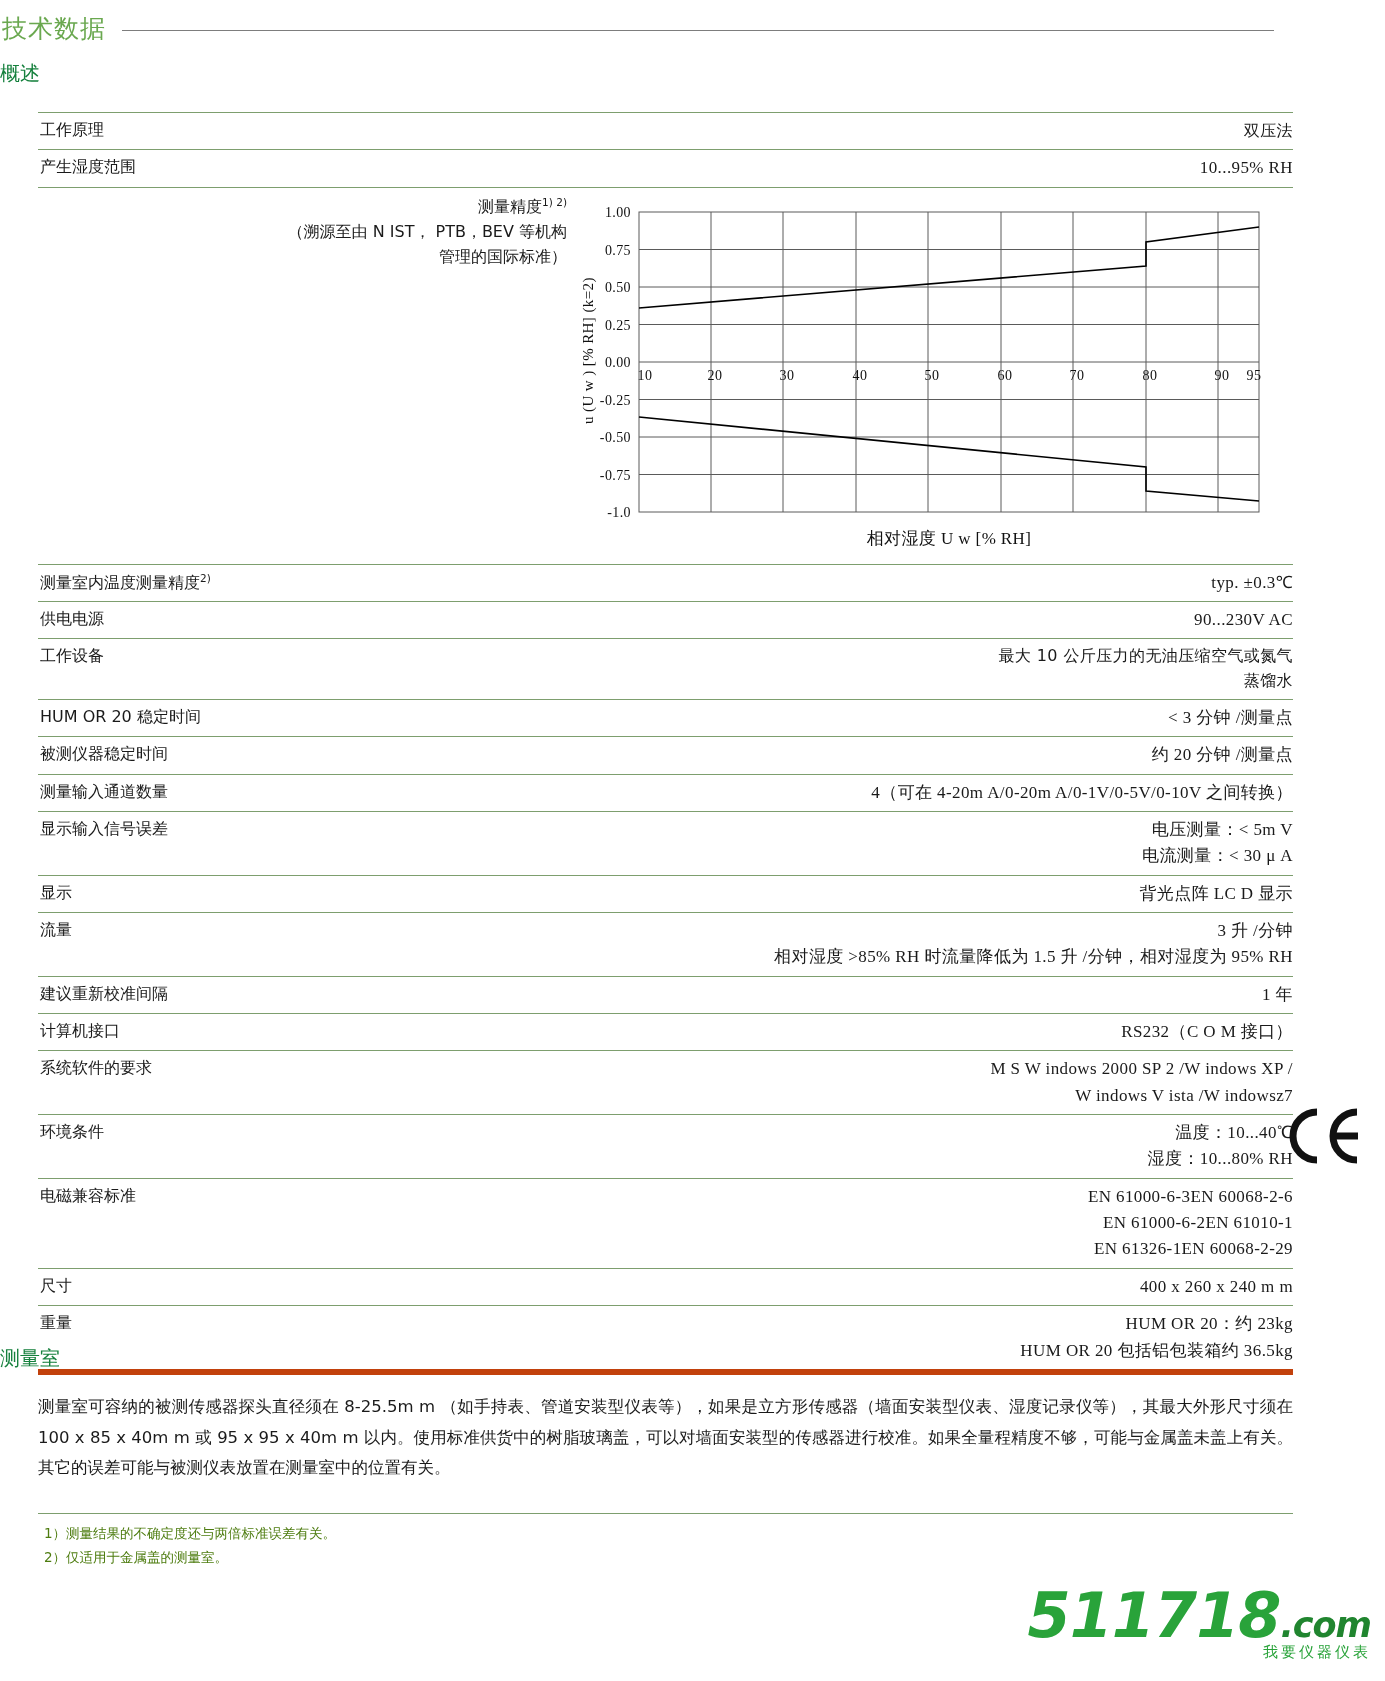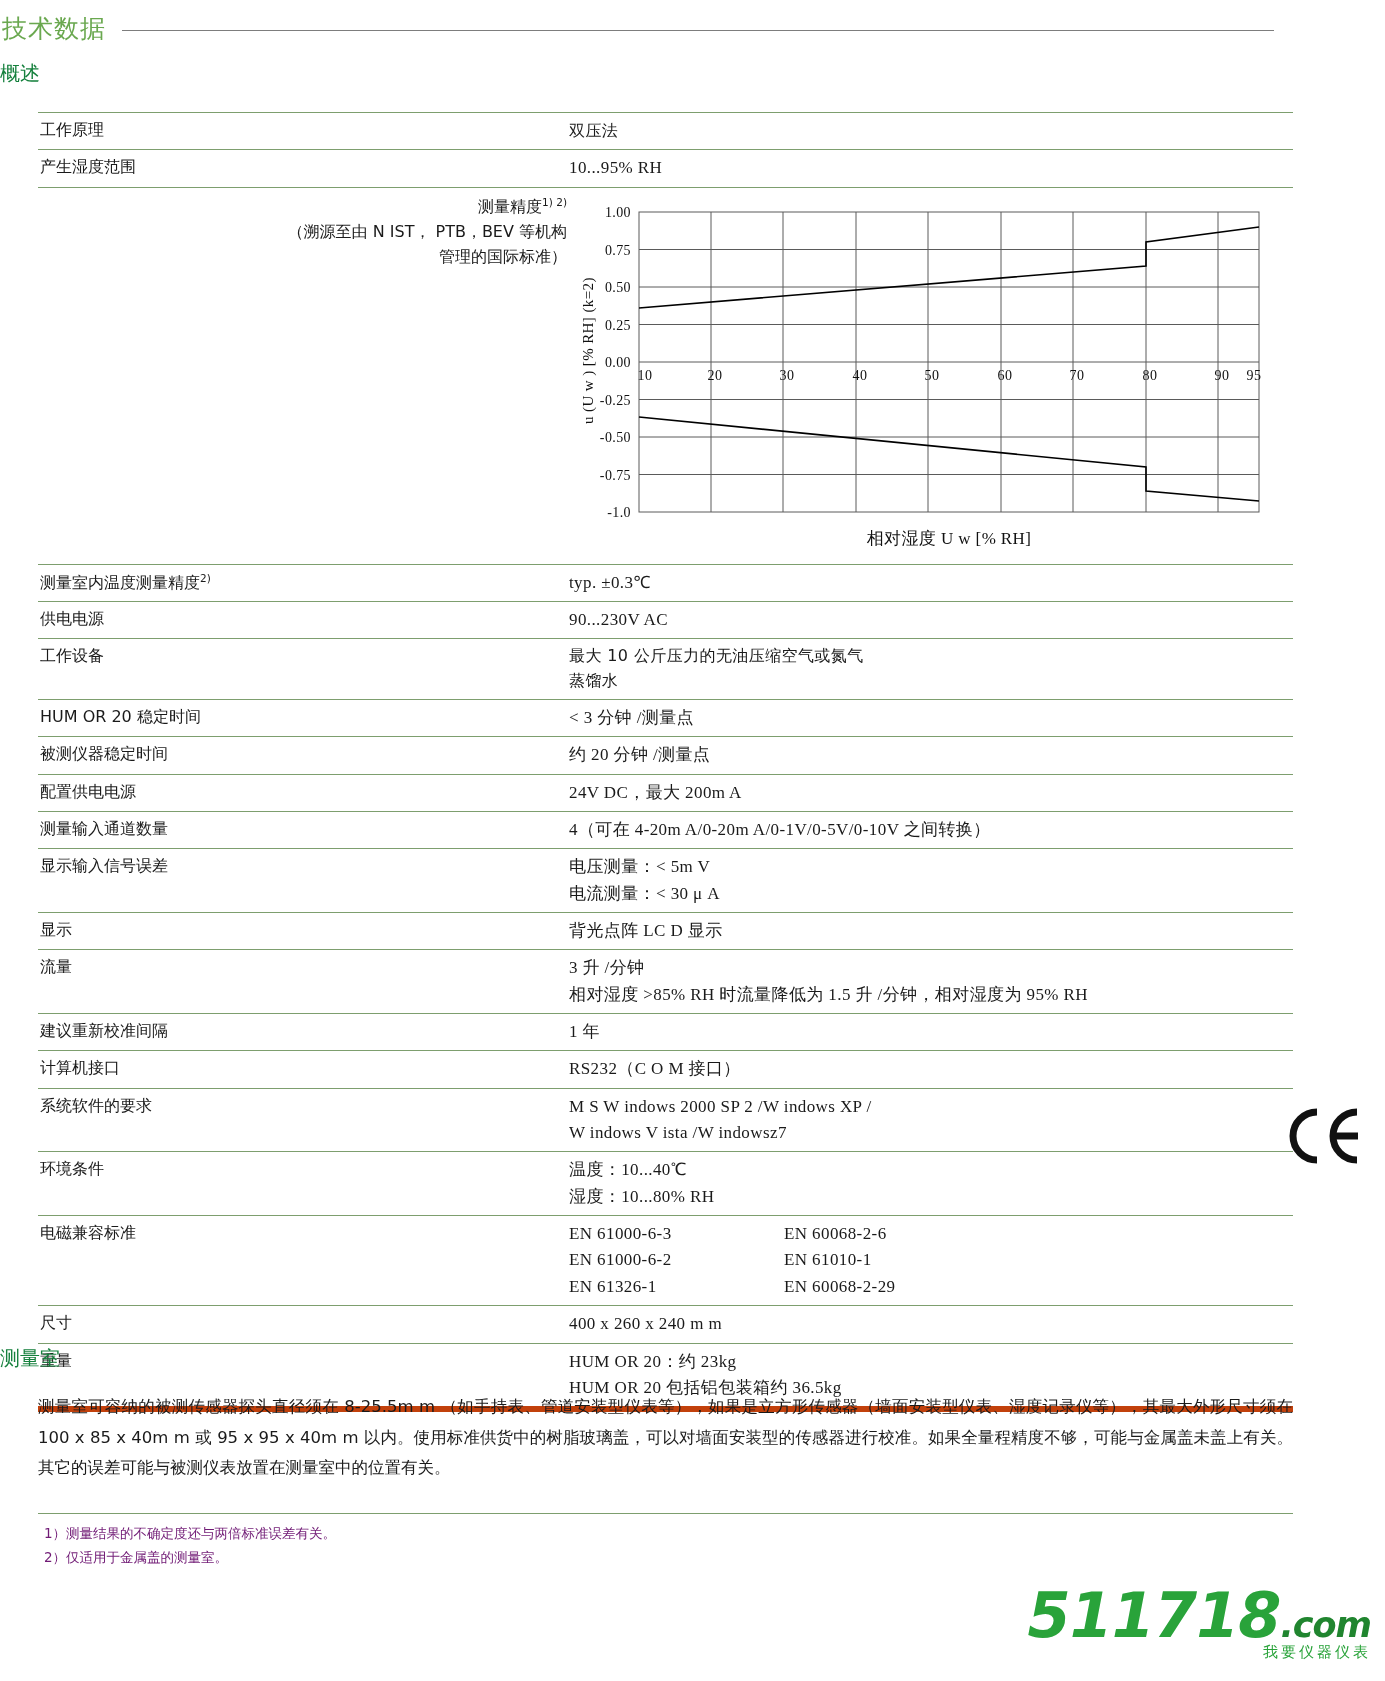--- a/index.html
+++ b/index.html
@@ -78,20 +78,21 @@
   }
   .spec-table td.label {
     width: 527px;
     font-family: "DejaVu Sans", sans-serif;
     font-size: 16px;
   }
   .spec-table td.value {
     font-family: "Liberation Serif", serif;
     font-size: 17px;
     letter-spacing: 0.4px;
+    text-align: right;
   }
   .spec-table td.value .cn {
     font-family: "DejaVu Sans", sans-serif;
     font-size: 16px;
   }
   sup {
     font-size: 10.5px;
     vertical-align: super;
   }
 
@@ -143,21 +144,21 @@
     height: 1px;
     background: #7d9e6e;
   }
   .footnotes {
     position: absolute;
     left: 44px;
     top: 1522px;
     font-family: "DejaVu Sans", sans-serif;
     font-size: 13.5px;
     line-height: 1.75;
-    color: #701a75;
+    color: #4d7c0f;
   }
 
   
   .watermark {
     position: absolute;
     right: 14px;
     bottom: 10px;
     width: 420px;
     height: 86px;
     text-align: right;
@@ -296,24 +297,20 @@
       </tr>
       <tr>
         <td class="label">HUM OR 20 稳定时间</td>
         <td class="value">&lt; 3 分钟 /测量点</td>
       </tr>
       <tr>
         <td class="label">被测仪器稳定时间</td>
         <td class="value">约 20 分钟 /测量点</td>
       </tr>
       <tr>
-        <td class="label">配置供电电源</td>
-        <td class="value">24V DC，最大 200m A</td>
-      </tr>
-      <tr>
         <td class="label">测量输入通道数量</td>
         <td class="value">4（可在 4-20m A/0-20m A/0-1V/0-5V/0-10V 之间转换）</td>
       </tr>
       <tr>
         <td class="label">显示输入信号误差</td>
         <td class="value">
           <div>电压测量：&lt; 5m V</div>
           <div>电流测量：&lt; 30 μ A</div>
         </td>
       </tr>

